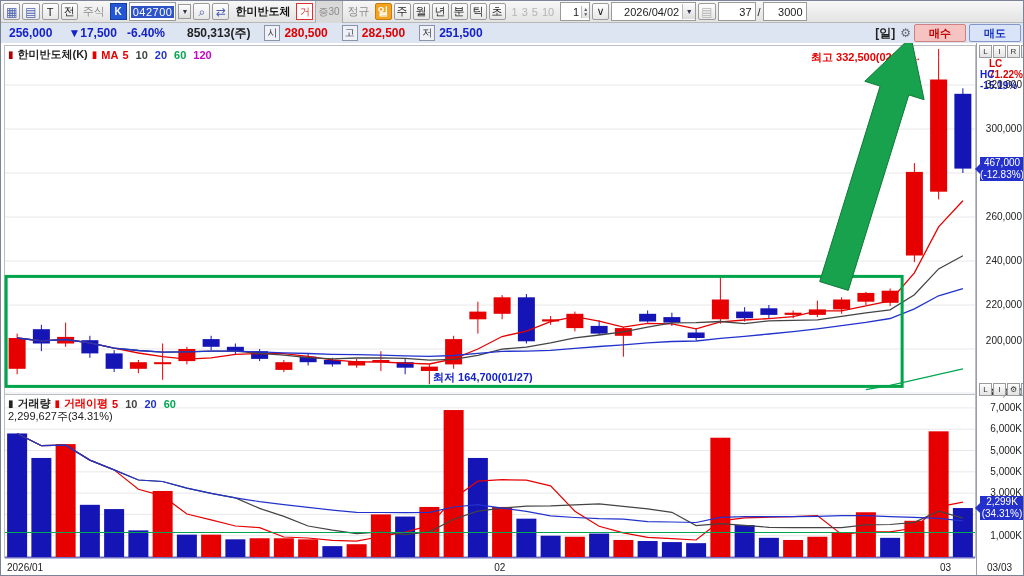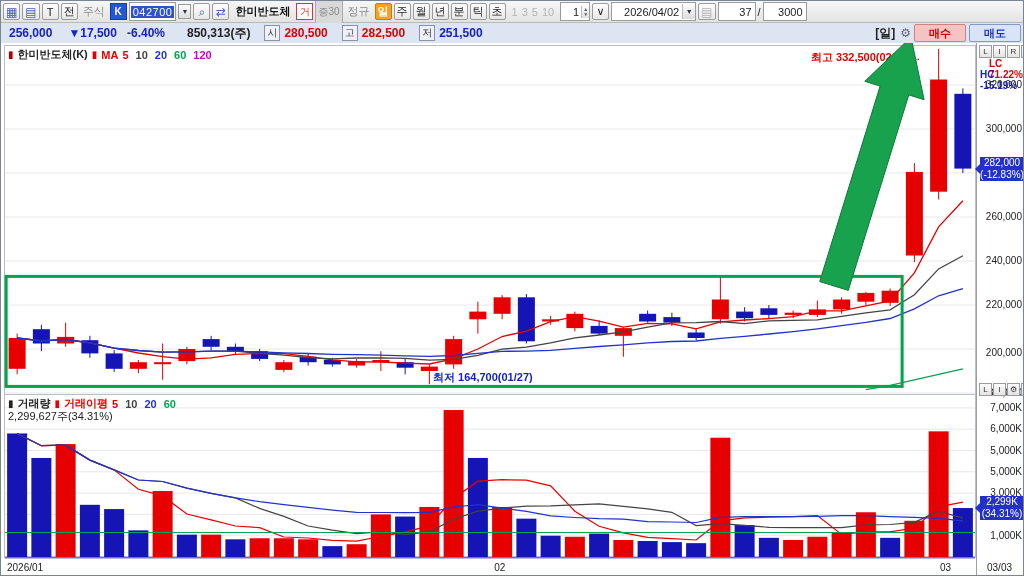--- a/index.html
+++ b/index.html
@@ -344,25 +344,25 @@
         </div>
       <div class="lc" style="position:absolute;left:12px;top:15px;">LC 71.22%</div>
       <div class="hc" style="position:absolute;left:3px;top:26px;">HC -15.19%</div>
       <div id="price-axis-labels">
           <div class="axlabel" style="top: 36px;">320,000</div>
           <div class="axlabel" style="top: 80px;">300,000</div>
           <div class="axlabel" style="top: 124px;">280,000</div>
           <div class="axlabel" style="top: 168px; text-align: center;">260,000</div>
           <div class="axlabel" style="top: 212px;">240,000</div>
           <div class="axlabel" style="top: 256px;">220,000</div>
-          <div class="axlabel" style="top: 304px;">200,000</div>
+          <div class="axlabel" style="top: 292px;">200,000</div>
           <div class="axlabel" style="top: 344px;">180,000</div>
         </div>
       <div class="marker" id="price-marker" style="top: 113.6px;">
-        <div>282,000</div>
+        <div>467,000</div>
         <div>(-12.83%)</div>
       </div>
       <div class="minibar" style="left:2px;top:340px;" id="rp-minibar2">
           <span class="minibtn">L</span>
           <span class="minibtn">I</span>
           <span class="minibtn">⚙</span>
           <span class="minibtn">▣</span>
         </div>
       <div id="vol-axis-labels">
           <div class="axlabel" style="top: 358.9px;">7,000K</div>

